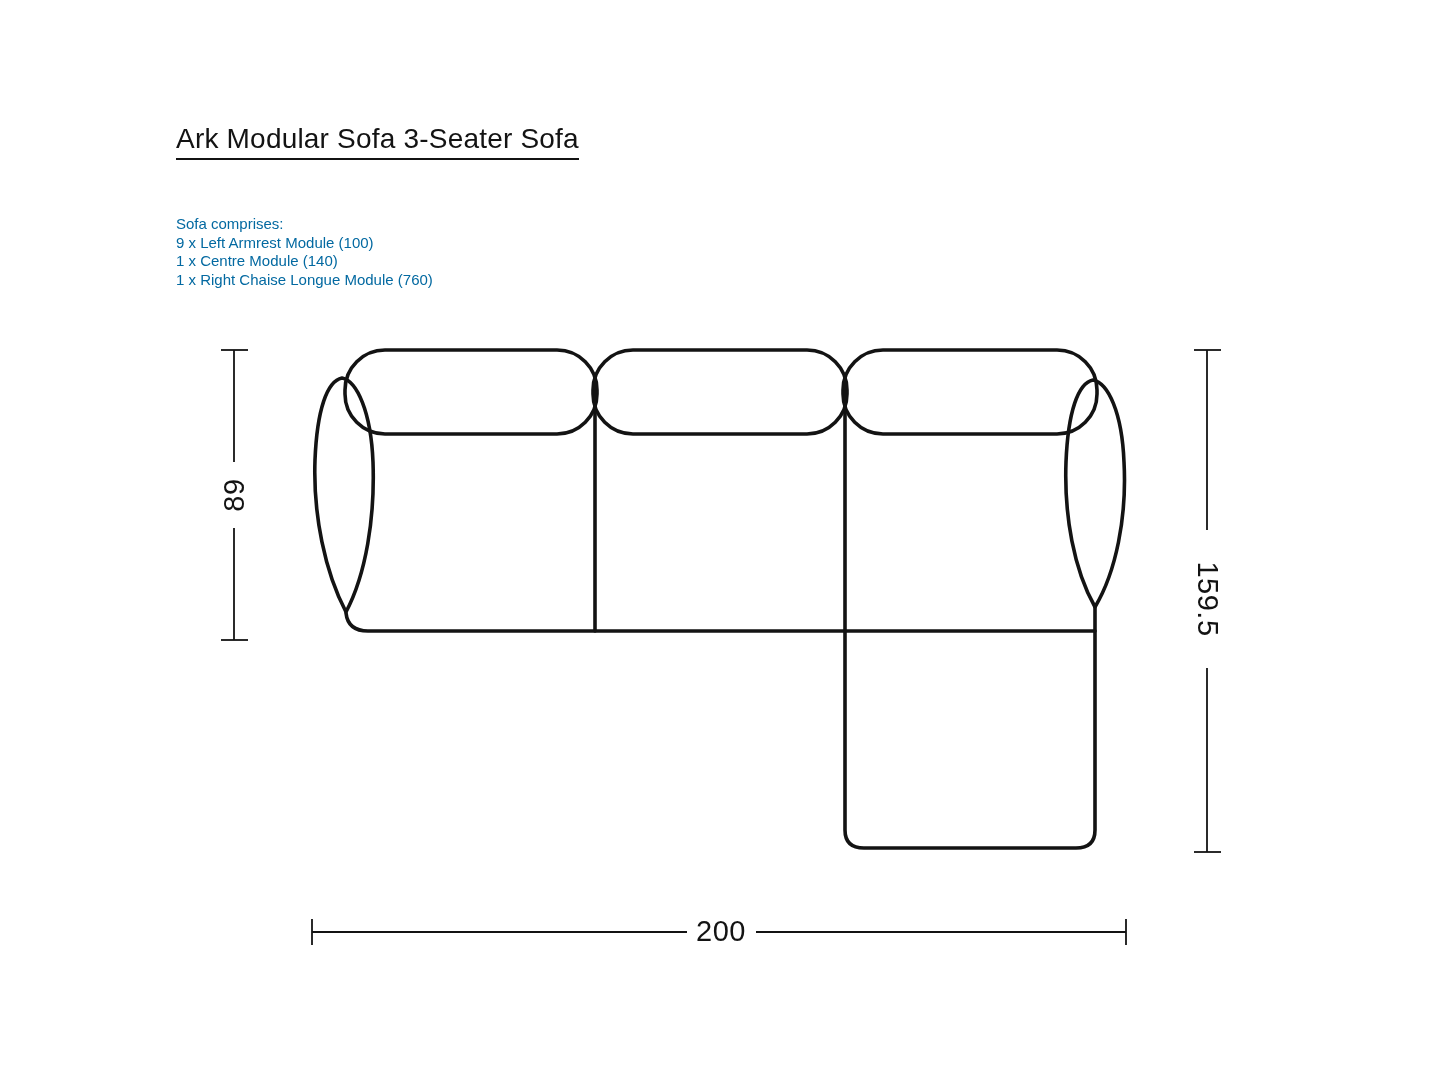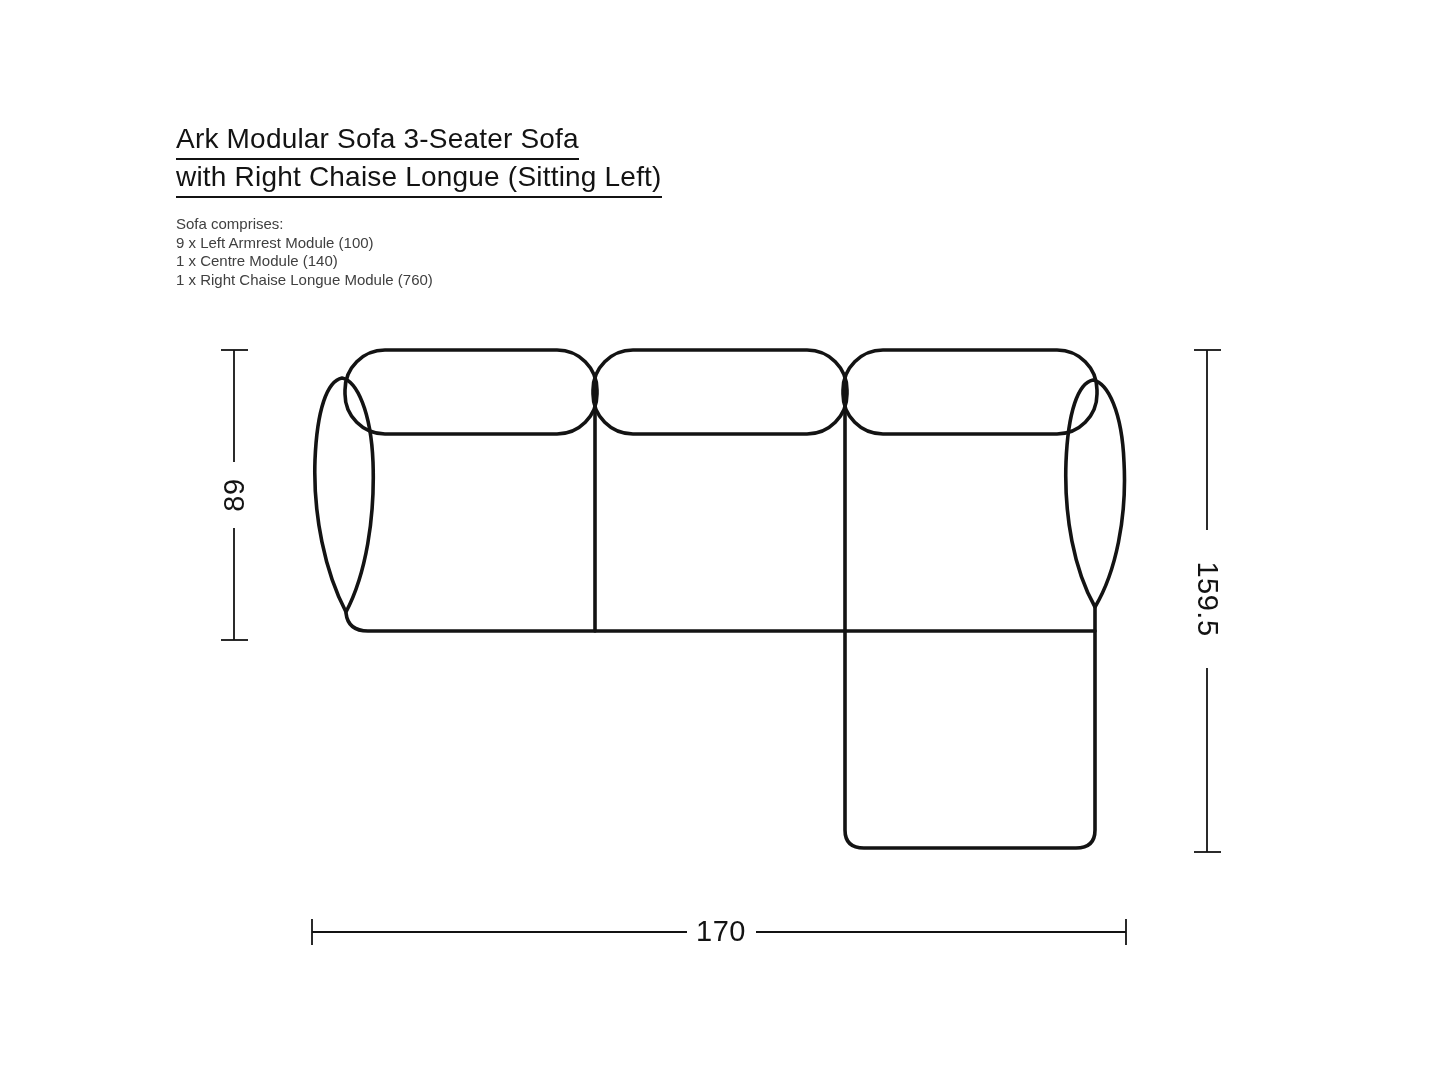--- a/index.html
+++ b/index.html
@@ -6,40 +6,39 @@
   .canvas{
     position:relative;width:1445px;height:1087px;background:#fff;overflow:hidden;
     font-family:"Liberation Sans","DejaVu Sans",sans-serif;color:#131313;
   }
   .title-block{position:absolute;left:176px;top:123px;}
   .title-line{
     display:table;font-size:28px;line-height:32px;letter-spacing:.2px;
     border-bottom:2px solid #131313;padding-bottom:3px;margin-bottom:1px;
     white-space:nowrap;color:#131313;
   }
-  .comprises{position:absolute;left:176px;top:215px;font-size:15px;line-height:18.5px;color:#404040;}
+  .comprises{position:absolute;left:176px;top:215px;font-size:15px;line-height:18.5px;color:#0369a1;}
   .comprises div{white-space:nowrap;}
   svg.drawing{position:absolute;left:0;top:0;}
   .sofa-stroke{fill:none;stroke:#131313;stroke-width:3.6;stroke-linecap:round;stroke-linejoin:round;}
   .dim-stroke{fill:none;stroke:#131313;stroke-width:1.8;stroke-linecap:butt;}
   .dim-label{
     position:absolute;font-size:29px;letter-spacing:.5px;color:#131313;white-space:nowrap;
   }
   .dim-label.vleft {transform:translate(-50%,-50%) rotate(-90deg);}
   .dim-label.vright{transform:translate(-50%,-50%) rotate(90deg);}
   .dim-label.hbot  {transform:translate(-50%,-50%);}
 </style>
 </head>
 <body>
 
 <div class="canvas">
 
   <div class="title-block">
     <div class="title-line">Ark Modular Sofa 3-Seater Sofa</div>
-    <div class="title-line">with Right Chaise Longue (Sitting Left)</div>
   </div>
 
   <div class="comprises">
     <div>Sofa comprises:</div>
     <div>9 x Left Armrest Module (100)</div>
     <div>1 x Centre Module (140)</div>
     <div>1 x Right Chaise Longue Module (760)</div>
   </div>
 
   <svg class="drawing" width="1445" height="1087" viewBox="0 0 1445 1087">
@@ -77,15 +76,15 @@
     <g class="dim-stroke">
       <path d="M 312,919 L 312,945"></path>
       <path d="M 312,932 L 687,932"></path>
       <path d="M 756,932 L 1126,932"></path>
       <path d="M 1126,919 L 1126,945"></path>
     </g>
   </svg>
 
   <div class="dim-label vleft" style="left:234px;top:495px;">89</div>
   <div class="dim-label vright" style="left:1207px;top:599px;">159.5</div>
-  <div class="dim-label hbot" style="left:721px;top:931px;">170</div>
+  <div class="dim-label hbot" style="left:721px;top:931px;">200</div>
 
 </div>
 
 </body></html>

